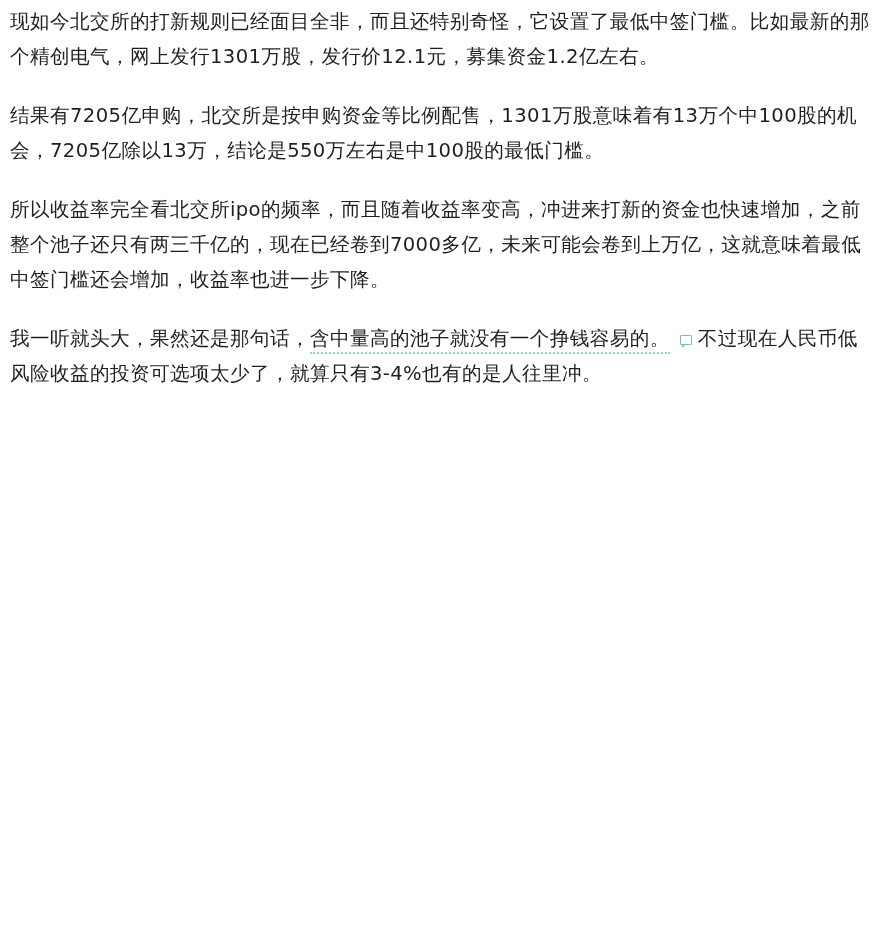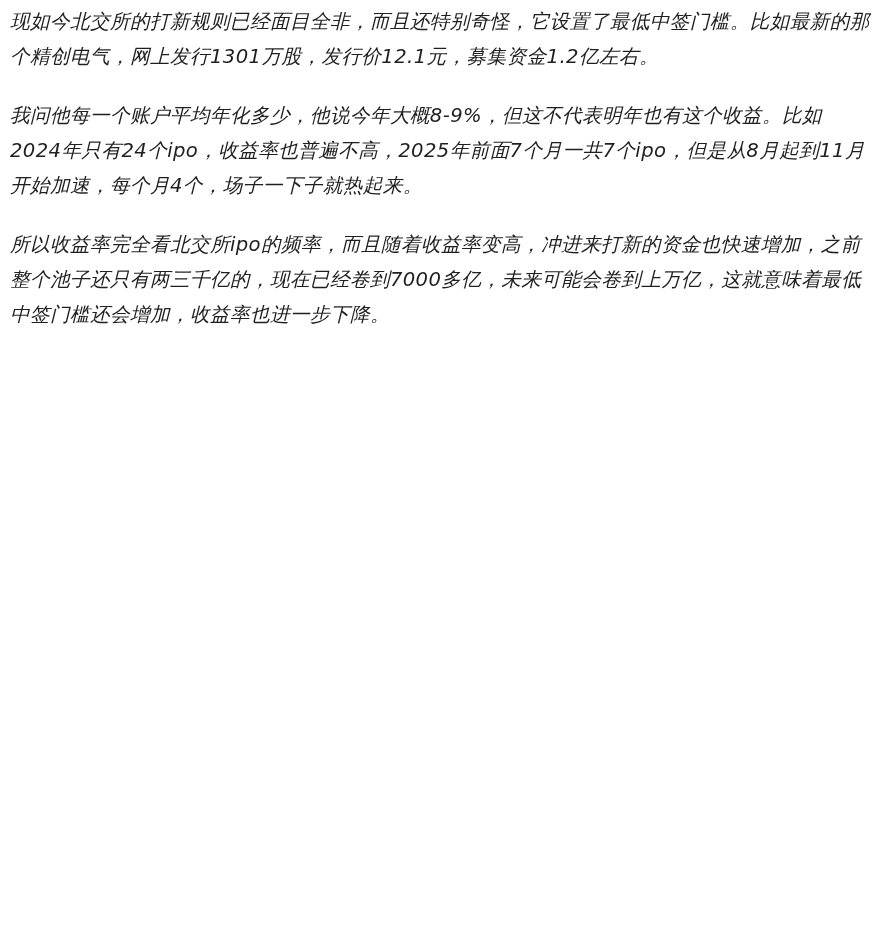--- a/index.html
+++ b/index.html
@@ -5,21 +5,21 @@
   html, body { margin: 0; padding: 0; background: #ffffff; }
   body { width: 881px; height: 930px; overflow: hidden; }
   .doc {
     padding: 4px 10px 0 10px;
     font-family: "DejaVu Sans", "Liberation Sans", sans-serif;
     font-size: 19.6px;
     line-height: 35px;
     color: #1f1f1f;
     letter-spacing: 0.4px;
   }
-  .para { margin: 0 0 24px 0; font-style: italic; }
+  .para { margin: 0 0 24px 0; }
   .hl {
     border-bottom: 2px dotted #9fd0c6;
     padding-bottom: 2px;
   }
   .cmt {
     display: inline-block;
     width: 10px; height: 8px;
     border: 1.5px solid #7cc0b2;
     border-radius: 1px;
     position: relative;
@@ -33,15 +33,16 @@
     width: 0; height: 0;
     border-left: 3px solid #7cc0b2;
     border-bottom: 3px solid transparent;
   }
 </style>
 </head>
 <body>
 
 <div class="doc">
   <p class="para"><span>现如今北交所的打新规则已经面目全非，而且还特别奇怪，它设置了最低中签门槛。比如最新的那个精创电气，网上发行1301万股，发行价12.1元，募集资金1.2亿左右。</span></p>
-  <p class="para"><span>我问他每一个账户平均年化多少，他说今年大概8-9%，但这不代表明年也有这个收益。比如2024年只有24个ipo，收益率也普遍不高，2025年前面7个月一共7个ipo，但是从8月起到11月开始加速，每个月4个，场子一下子就热起来。</span></p>
+  <p class="para"><span>结果有7205亿申购，北交所是按申购资金等比例配售，1301万股意味着有13万个中100股的机会，7205亿除以13万，结论是550万左右是中100股的最低门槛。</span></p>
   <p class="para"><span>所以收益率完全看北交所ipo的频率，而且随着收益率变高，冲进来打新的资金也快速增加，之前整个池子还只有两三千亿的，现在已经卷到7000多亿，未来可能会卷到上万亿，这就意味着最低中签门槛还会增加，收益率也进一步下降。</span></p>
+  <p class="para"><span>我一听就头大，果然还是那句话，</span><span class="hl">含中量高的池子就没有一个挣钱容易的。</span><span class="cmt"></span><span>不过现在人民币低风险收益的投资可选项太少了，就算只有3-4%也有的是人往里冲。</span></p>
 </div>
 
 </body></html>

